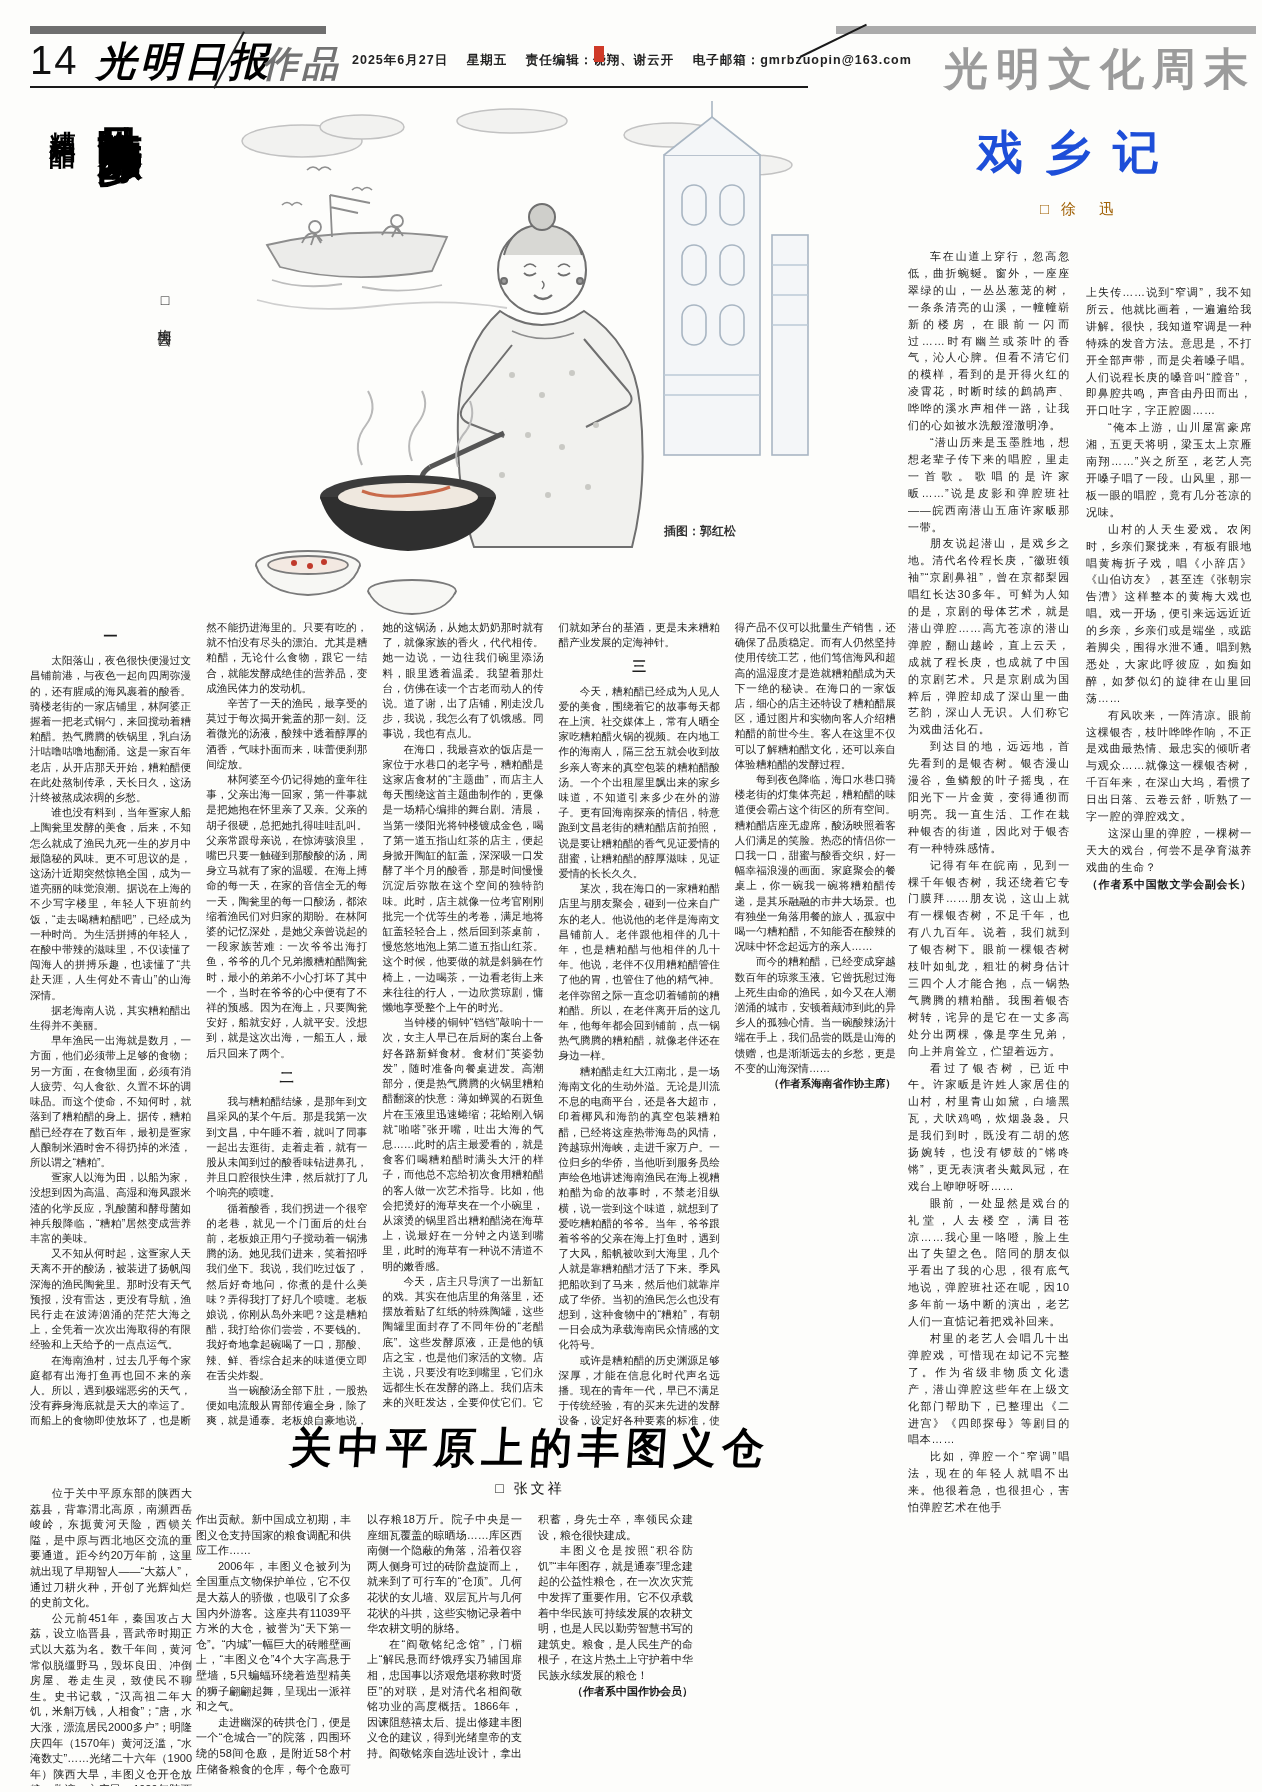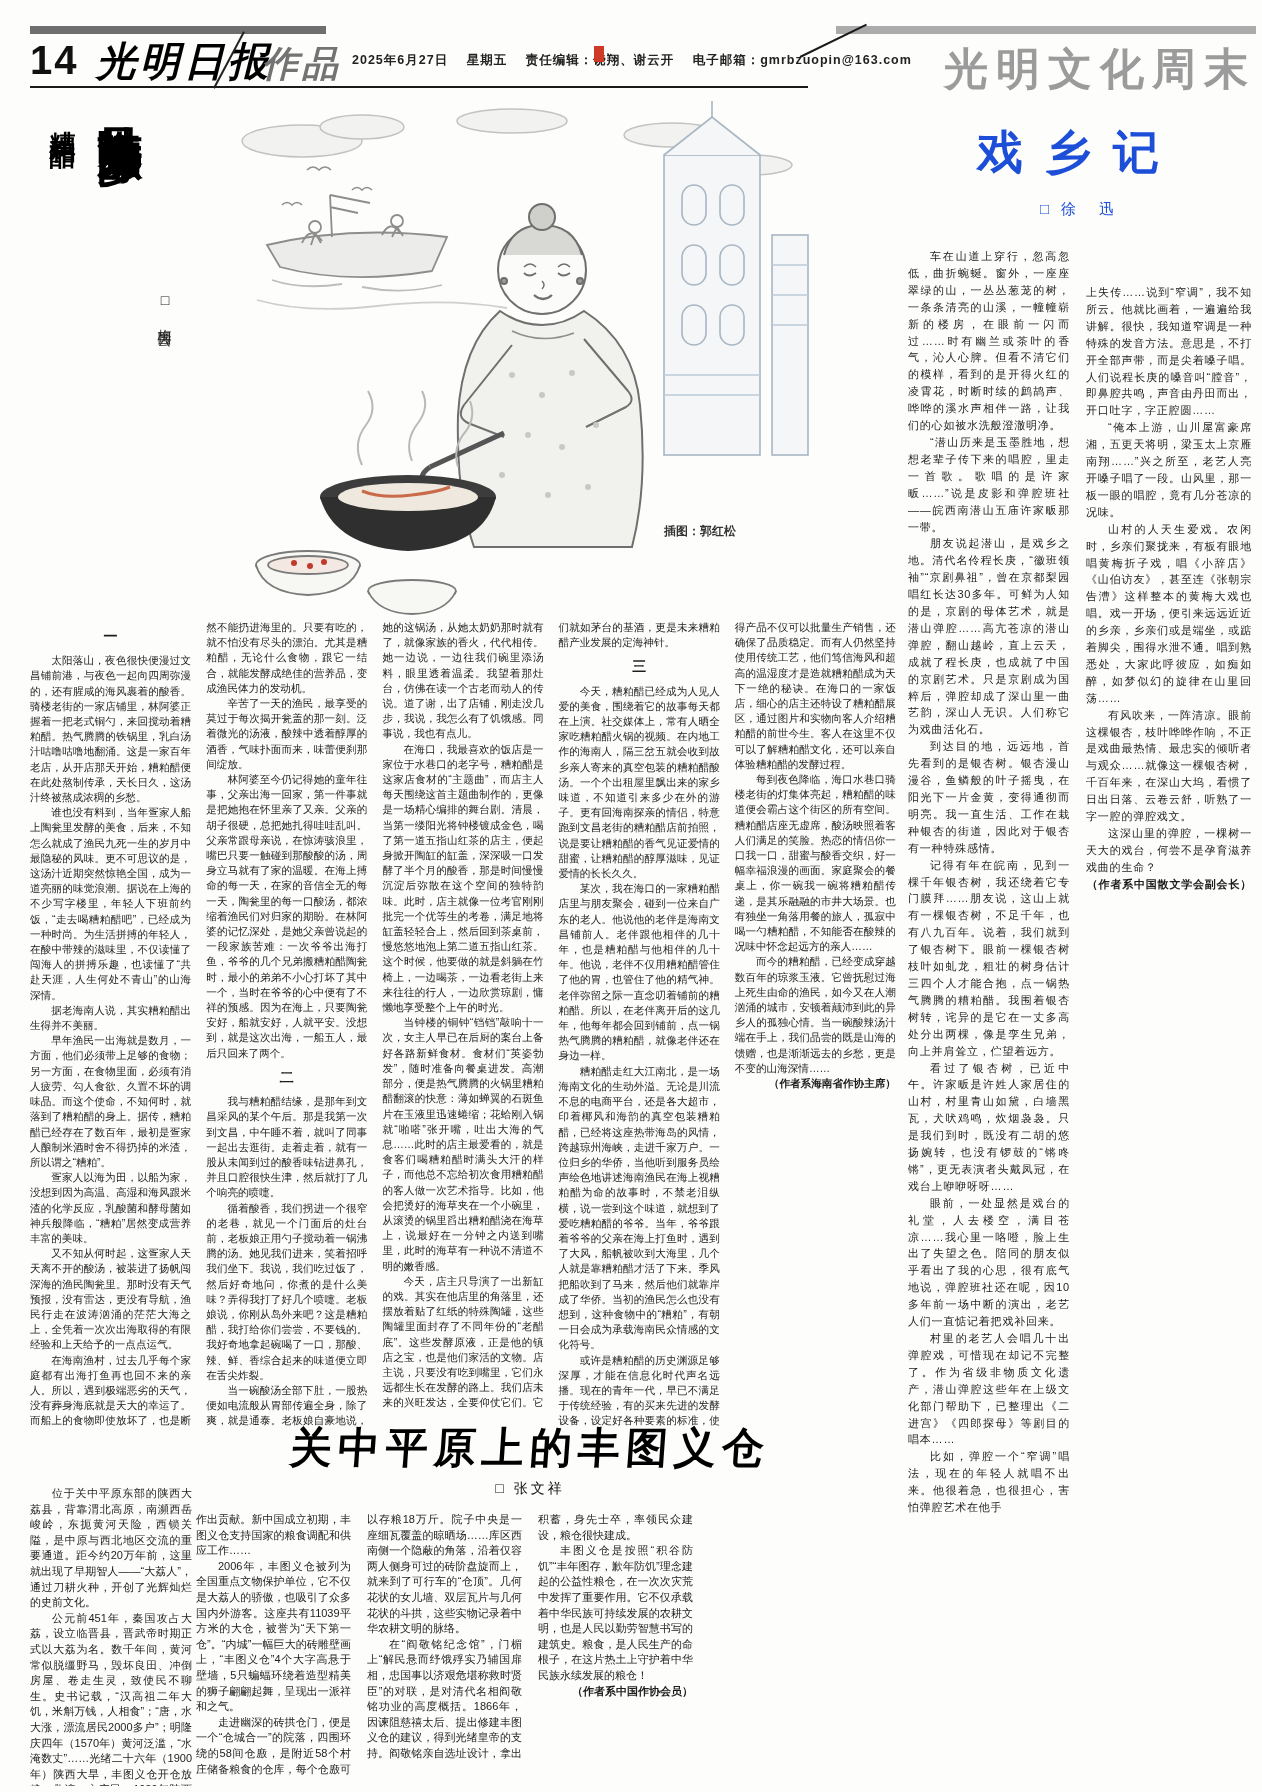--- a/index.html
+++ b/index.html
@@ -2,21 +2,21 @@
 <html><head>
 <meta charset="utf-8">
 <style>
   html,body{margin:0;padding:0;background:#e8e8e8;}
   .page{position:relative;width:1262px;height:1792px;background:#fdfdfb;margin:0 auto;
         font-family:"Liberation Sans",sans-serif;color:#1c1c1c;overflow:hidden;}
   
   .bar{position:absolute;height:8px;background:#8a8a8a;}
   .bar.left{left:30px;top:26px;width:296px;background:#6f6f6f;}
   .bar.right{left:836px;top:26px;width:420px;background:#ababab;}
-  .pagenum{position:absolute;left:30px;top:38px;font-size:40px;font-weight:700;letter-spacing:2px;color:#111;}
+  .pagenum{position:absolute;left:30px;top:38px;font-size:40px;font-weight:400;letter-spacing:2px;color:#111;}
   .masthead{position:absolute;left:96px;top:34px;font-family:"Liberation Serif",serif;
             font-style:italic;font-weight:700;font-size:40px;letter-spacing:4px;color:#000;}
   .slash1{position:absolute;left:228px;top:28px;width:2px;height:64px;background:#222;transform:rotate(28deg);}
   .section-name{position:absolute;left:262px;top:40px;font-size:36px;font-weight:900;color:#737373;letter-spacing:4px;font-style:italic;}
   .dateline{position:absolute;left:352px;top:52px;font-size:12.5px;font-weight:700;color:#222;letter-spacing:1px;white-space:nowrap;}
   .dateline span{margin-right:14px;}
   .red-mark{position:absolute;left:594px;top:46px;width:10px;height:16px;background:#cf3a28;}
   .weekly{position:absolute;left:856px;top:40px;width:400px;text-align:right;
           font-family:"Liberation Serif",serif;font-size:44px;font-weight:900;color:#9b9b9b;letter-spacing:8px;}
   .header-rule{position:absolute;left:30px;top:86px;width:778px;height:2px;background:#1a1a1a;}
@@ -34,21 +34,21 @@
   .flow{position:absolute;overflow:hidden;text-align:justify;}
   .bi{margin:0;text-indent:2em;}
   .bi.pc{text-indent:0;}
   .bi.sec{text-indent:0;text-align:center;font-weight:900;font-size:14px;margin:9px 0;}
   .bi.attr{text-indent:0;text-align:right;font-weight:700;}
   .a1-body{left:30px;top:620px;width:866px;height:812px;font-size:10.6px;line-height:15.2px;
            column-count:5;column-gap:15px;column-fill:auto;color:#1d1d1d;}
   
   .xx-titlebox{position:absolute;left:906px;top:122px;width:346px;text-align:center;}
   .xx-title{font-family:"Liberation Serif",serif;font-size:46px;font-weight:900;letter-spacing:22px;color:#1d4ed8;}
-  .xx-author{margin-top:16px;font-size:15px;letter-spacing:4px;color:#1d4ed8;}
+  .xx-author{margin-top:16px;font-size:15px;letter-spacing:4px;color:#a16207;}
   .xx-col{font-size:11px;line-height:16.9px;letter-spacing:.8px;color:#1d1d1d;}
   .xx-col1{left:908px;top:248px;width:162px;height:1530px;}
   .xx-col2{left:1086px;top:248px;width:166px;height:1530px;margin-top:36px;}
   
   .ft-titlebox{position:absolute;left:196px;top:1420px;width:668px;text-align:center;}
   .ft-title{font-family:"Liberation Serif",serif;font-size:42px;font-weight:900;letter-spacing:6px;color:#000;
             transform:skewX(-4deg);}
   .ft-author{margin-top:4px;font-size:14px;letter-spacing:3px;color:#111;}
   .ft-lead{left:30px;top:1486px;width:162px;height:300px;font-size:11px;line-height:15.6px;}
   .ft-body{left:196px;top:1512px;width:668px;height:276px;font-size:11px;line-height:15.6px;
@@ -241,17 +241,17 @@
   </div>
   <div class="flow ft-lead">
       <p class="bi p">位于关中平原东部的陕西大荔县，背靠渭北高原，南瀕西岳峻岭，东扼黄河天险，西锁关隘，是中原与西北地区交流的重要通道。距今约20万年前，这里就出现了早期智人——“大荔人”，通过刀耕火种，开创了光辉灿烂的史前文化。</p>
       <p class="bi p">公元前451年，秦国攻占大荔，设立临晋县，晋武帝时期正式以大荔为名。数千年间，黄河常似脱缰野马，毁坏良田、冲倒房屋、卷走生灵，致使民不聊生。史书记载，“汉高祖二年大饥，米斛万钱，人相食”；“唐，水大涨，漂流居民2000多户”；明隆庆四年（1570年）黄河泛滥，“水淹数丈”……光绪二十六年（1900年）陕西大旱，丰图义仓开仓放粮，救济一方灾民。1929年陕西大饥荒，丰图义仓开仓放粮，保住一方百姓生命。抗日战争时期，丰图义仓又以大量粮食支援，为抗战胜利</p>
     </div>
   <div class="flow ft-body">
       <p class="bi pc">作出贡献。新中国成立初期，丰图义仓支持国家的粮食调配和供应工作……</p>
       <p class="bi p">2006年，丰图义仓被列为全国重点文物保护单位，它不仅是大荔人的骄傲，也吸引了众多国内外游客。这座共有11039平方米的大仓，被誉为“天下第一仓”。“内城”一幅巨大的砖雕壁画上，“丰图义仓”4个大字高悬于壁墙，5只蝙蝠环绕着造型精美的狮子翩翩起舞，呈现出一派祥和之气。</p>
       <p class="bi p">走进幽深的砖拱仓门，便是一个“仓城合一”的院落，四围环绕的58间仓廒，是附近58个村庄储备粮食的仓库，每个仓廒可以存粮18万斤。院子中央是一座细瓦覆盖的晾晒场……库区西南侧一个隐蔽的角落，沿着仅容两人侧身可过的砖阶盘旋而上，就来到了可行车的“仓顶”。几何花状的女儿墙、双层瓦片与几何花状的斗拱，这些实物记录着中华农耕文明的脉络。</p>
       <p class="bi p">在“阎敬铭纪念馆”，门楣上“解民悬而纾饿殍实乃辅国扉相，忠国事以济艰危堪称救时贤臣”的对联，是对清代名相阎敬铭功业的高度概括。1866年，因谏阻慈禧太后、提出修建丰图义仓的建议，得到光绪皇帝的支持。阎敬铭亲自选址设计，拿出积蓄，身先士卒，率领民众建设，粮仓很快建成。</p>
-      <p class="bi p">丰图义仓是按照“积谷防饥”“丰年图存，歉年防饥”理念建起的公益性粮仓，在一次次灾荒中发挥了重要作用。它不仅承载着中华民族可持续发展的农耕文明，也是人民以勤劳智慧书写的建筑史。粮食，是人民生产的命根子，在这片热土上守护着中华民族永续发展的粮仓！</p>
+      <p class="bi p">丰图义仓是按照“积谷防饥”“丰年图存，就是通泰”理念建起的公益性粮仓，在一次次灾荒中发挥了重要作用。它不仅承载着中华民族可持续发展的农耕文明，也是人民以勤劳智慧书写的建筑史。粮食，是人民生产的命根子，在这片热土上守护着中华民族永续发展的粮仓！</p>
       <p class="bi attr">（作者系中国作协会员）</p>
     </div>
 
 </div>
 
 </body></html>

